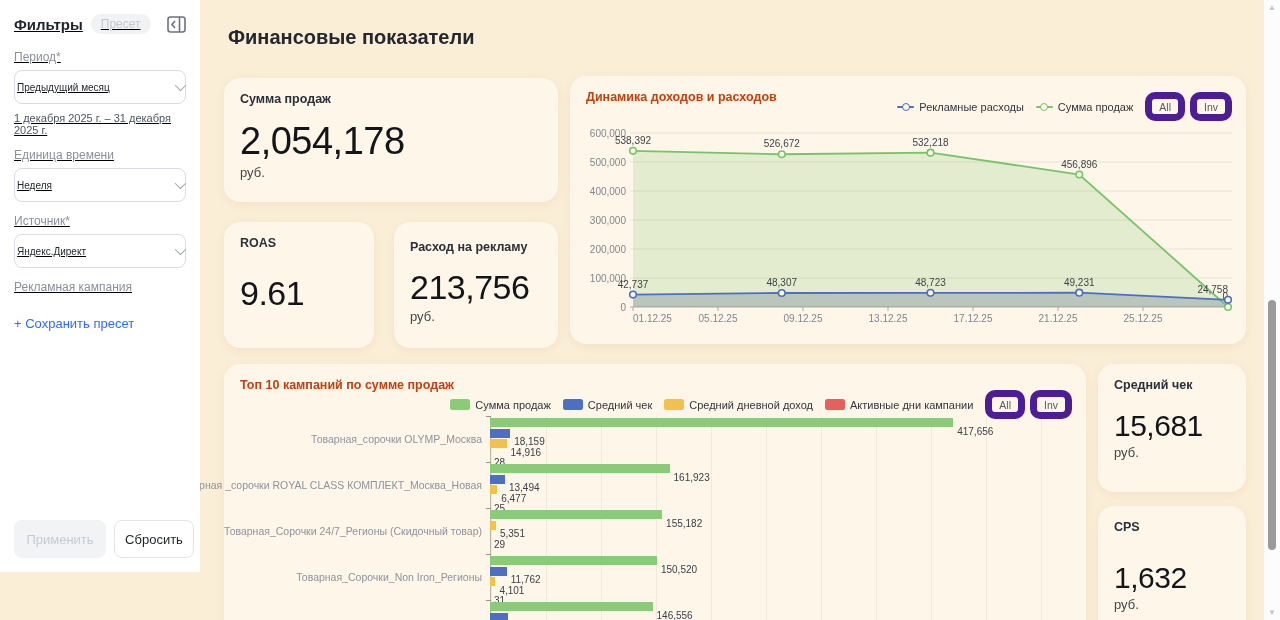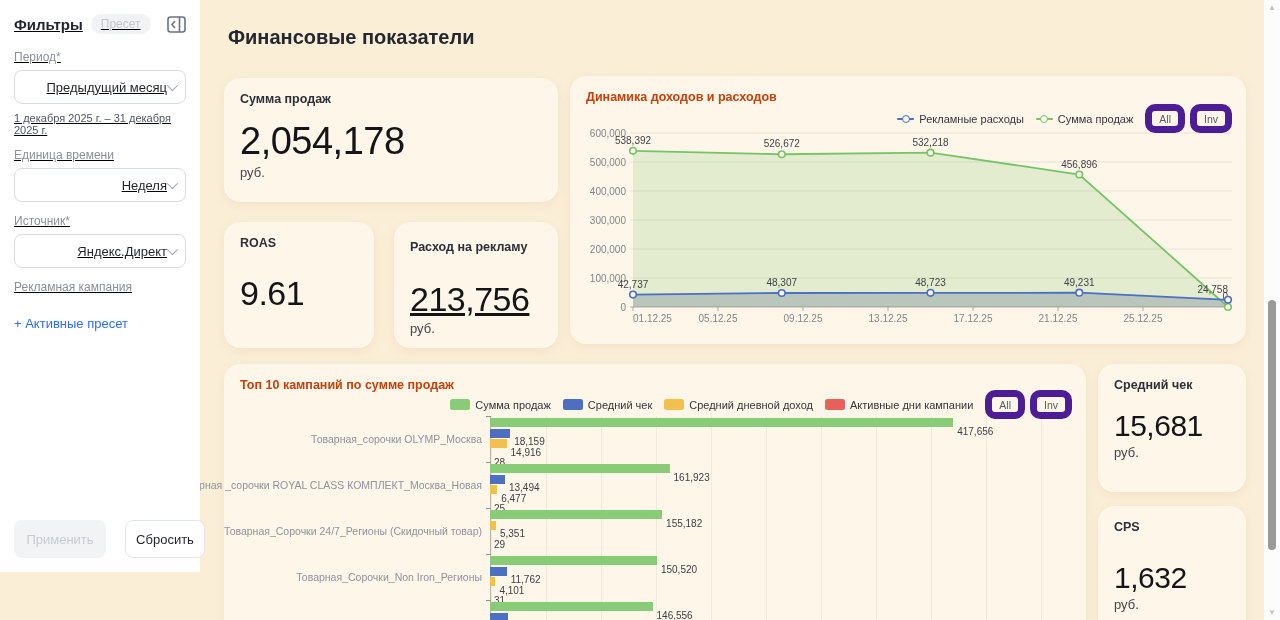--- a/index.html
+++ b/index.html
@@ -7,46 +7,46 @@
   body { font-family:"Liberation Sans", sans-serif; background:#fbeed7; }
   #frame { position:relative; width:1280px; height:620px; overflow:hidden; background:#fbeed7; }
 
   
   .sidebar { position:absolute; left:0; top:0; width:200px; height:572px; background:#ffffff; padding:14px 14px 16px 14px; z-index:5;text-decoration:underline; }
   .sb-header { display:flex; align-items:center; gap:8px; margin-bottom:16px; }
   .sb-title { font-size:15px; font-weight:700; color:#1f2430; }
   .preset-pill { background:#f1f2f4; color:#c3c7cd; font-size:12px; padding:3px 10px; border-radius:12px; }
   .collapse-btn { margin-left:auto; width:20px; height:18px; border:1.5px solid #6a7widthpx; display:flex; align-items:center; justify-content:center; cursor:pointer; background:none; border:none; }
   .field-label { font-size:12px; color:#8a8f9b; margin:12px 0 6px; }
-  .select { height:34px; border:1px solid #d9dce3; border-radius:8px; background:#fff; display:flex; align-items:center; padding:0 10px; font-size:13px; color:#1f2329; cursor:pointer;text-align:right; }
+  .select { height:34px; border:1px solid #d9dce3; border-radius:8px; background:#fff; display:flex; align-items:center; padding:0 2px; font-size:10px; color:#1f2329; cursor:pointer; }
   .select .val { flex:1; white-space:nowrap; overflow:hidden; }
   .select.placeholder .val { color:#bcc1c9; }
   .chev { width:8px; height:8px; border-right:1.5px solid #9aa0a8; border-bottom:1.5px solid #9aa0a8; transform:rotate(45deg) translateY(-2px); flex:none; }
   .date-range { font-size:11px; color:#4b5563; margin-top:8px; }
   .save-link { display:inline-block; margin-top:16px; font-size:13px; color:#2f6bff; text-decoration:none; cursor:pointer; }
-  .sb-footer { position:absolute; left:14px; bottom:14px; display:flex; gap:19px; }
+  .sb-footer { position:absolute; left:14px; bottom:14px; display:flex; gap:8px; }
   .btn { height:38px; border-radius:8px; font-size:13px; font-family:inherit; cursor:pointer; }
   .btn-apply { width:92px; background:#f2f3f5; color:#c6cbd3; border:none; cursor:default; }
   .btn-reset { width:80px; background:#fff; color:#1f2329; border:1px solid #e2e5ea; }
 
   
   .main { position:absolute; left:200px; top:0; width:1064px; height:620px; }
   .page-title { position:absolute; left:28px; top:26px; font-size:20px; font-weight:700; color:#23272f; }
 
   .card { position:absolute; background:#fdf6e9; border-radius:16px; box-shadow:0 3px 10px rgba(170,130,60,0.10); }
   .kpi-label { font-size:12.5px; font-weight:600; color:#2b2f38; }
   .kpi-value { color:#141519; letter-spacing:-0.5px; line-height:1.05; }
   .kpi-unit { font-size:13px; color:#44474e; margin-top:3px; }
 
   .card-sales  { left:24px;  top:78px;  width:334px; height:124px; padding:14px 16px; }
   .card-sales .kpi-value { font-size:38px; margin-top:16px; }
   .card-roas   { left:24px;  top:222px; width:150px; height:126px; padding:14px 16px; }
   .card-roas .kpi-value { font-size:34px; margin-top:26px; }
   .card-spend  { left:194px; top:222px; width:164px; height:126px; padding:18px 16px; }
-  .card-spend .kpi-value { font-size:34px; margin-top:28px;text-decoration:underline; }
+  .card-spend .kpi-value { font-size:34px; margin-top:16px; }
   .card-line   { left:370px; top:76px;  width:676px; height:268px; padding:14px 16px; }
   .card-bar    { left:24px;  top:364px; width:862px; height:330px; padding:14px 16px; }
   .card-check  { left:898px; top:364px; width:148px; height:128px; padding:14px 16px; }
   .card-check .kpi-value { font-size:30px; margin-top:18px; }
   .card-cps    { left:898px; top:506px; width:148px; height:150px; padding:14px 16px; }
   .card-cps .kpi-value { font-size:30px; margin-top:28px; }
 
   .chart-title { font-size:12.5px; font-weight:600; color:#c2410c; }
 
   
@@ -110,21 +110,21 @@
     </div>
 
     <div class="field-label">Источник*</div>
     <div class="select">
       <span class="val">Яндекс.Директ</span>
       <span class="chev"></span>
     </div>
 
     <div class="field-label">Рекламная кампания</div>
 
-    <a class="save-link">+ Активные пресет</a>
+    <a class="save-link">+ Сохранить пресет</a>
 
     <div class="sb-footer">
       <button class="btn btn-apply" disabled="">Применить</button>
       <button class="btn btn-reset">Сбросить</button>
     </div>
   </aside>
 
   <main class="main">
     <h1 class="page-title">Финансовые показатели</h1>
 
@@ -140,21 +140,21 @@
     </section>
 
     <section class="card card-spend">
       <div class="kpi-label">Расход на рекламу</div>
       <div class="kpi-value">213,756</div>
       <div class="kpi-unit">руб.</div>
     </section>
 
     <section class="card card-line">
       <div class="chart-title">Динамика доходов и расходов</div>
-      <div class="legend-row" style="top:28px;" id="line-legend">
+      <div class="legend-row" style="top:16px;" id="line-legend">
           <div class="lg-item">
             <div class="lg-line">
               <div class="ln" style="background: rgb(74, 111, 196);"></div>
               <div class="cr" style="border-color: rgb(74, 111, 196);"></div>
             </div>
             <span>Рекламные расходы</span>
           </div>
           <div class="lg-item">
             <div class="lg-line">
               <div class="ln" style="background: rgb(119, 196, 104);"></div>

